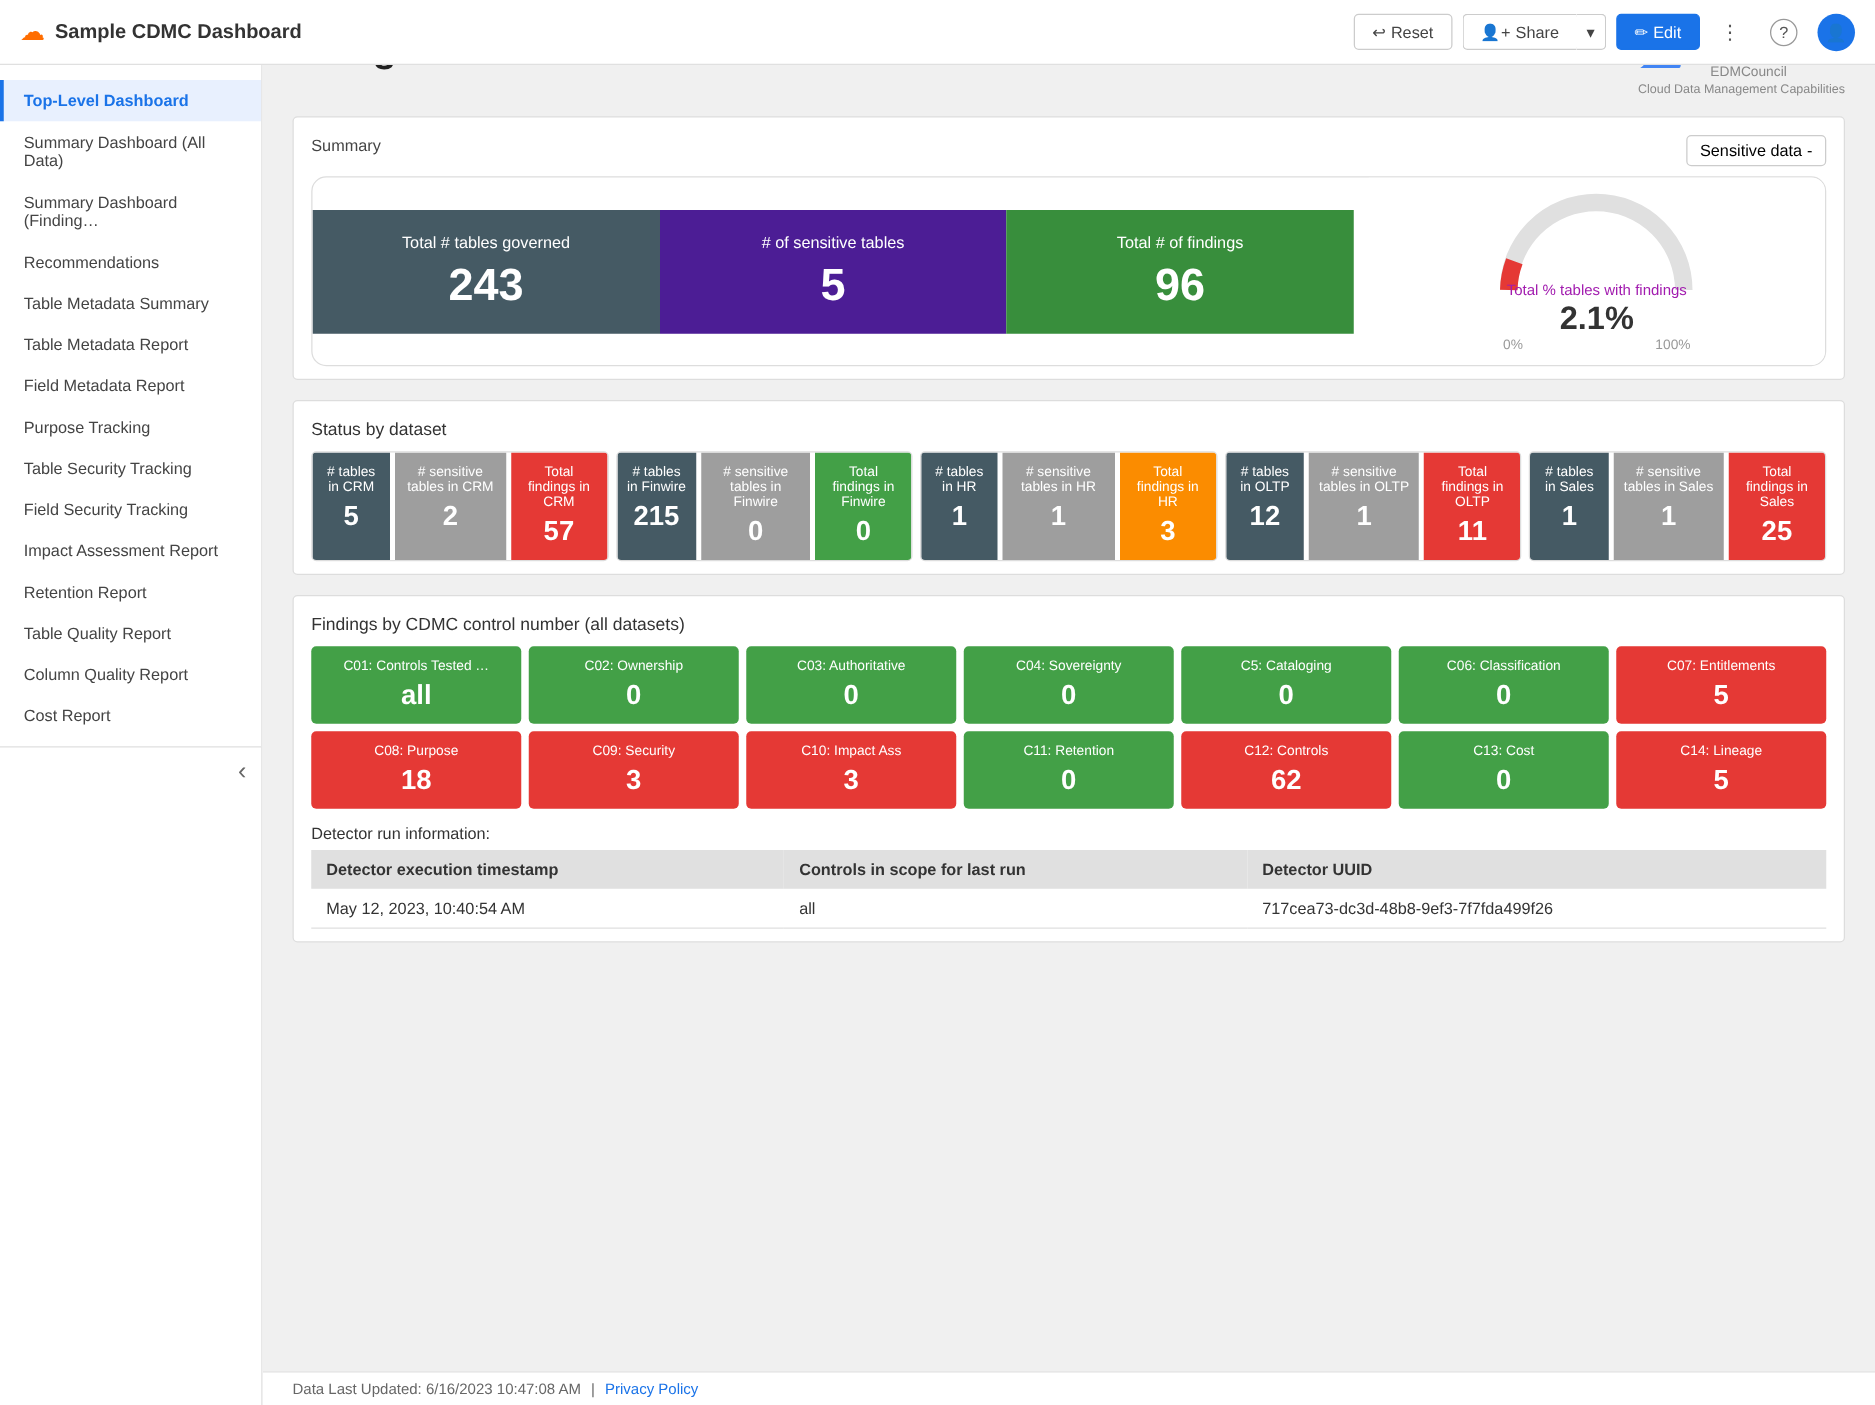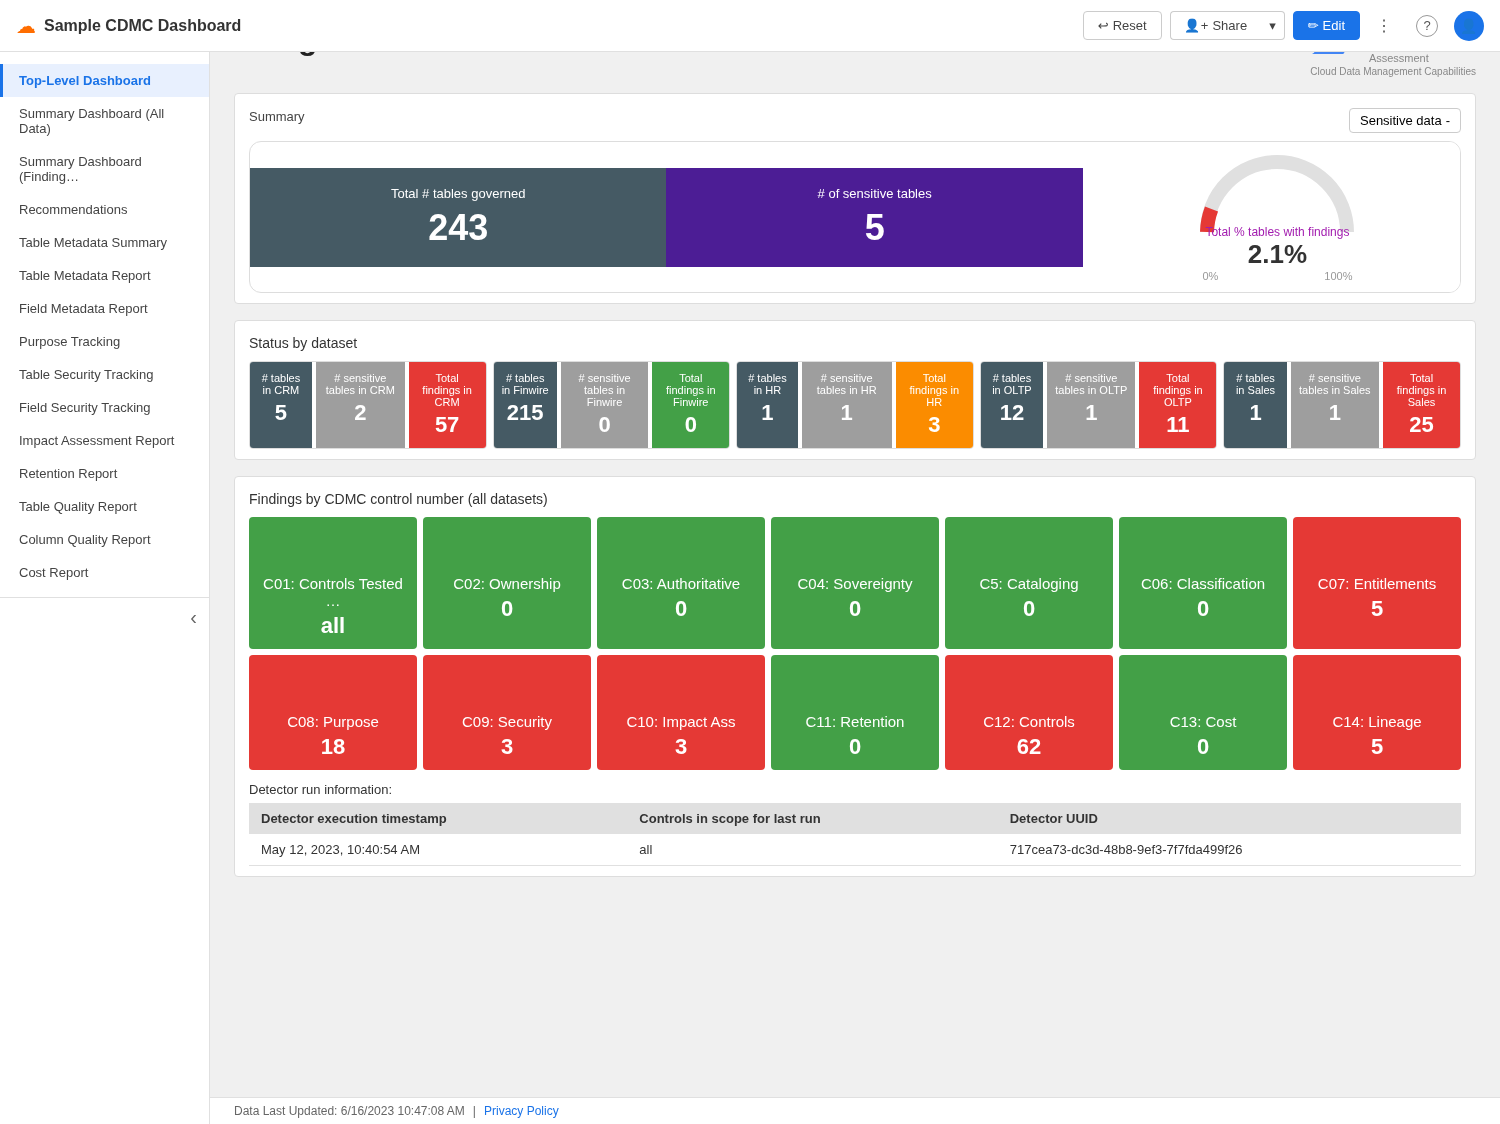--- a/index.html
+++ b/index.html
@@ -63,21 +63,21 @@
     .ds-card .ds-value { font-size: 22px; font-weight: 700; }
     .ds-card.dark-blue { background: #455a64; }
     .ds-card.gray { background: #9e9e9e; }
     .ds-card.red { background: #e53935; }
     .ds-card.green { background: #43a047; }
     .ds-card.orange { background: #fb8c00; }
 
     
     .cdmc-grid { display: grid; grid-template-columns: repeat(7, 1fr); gap: 6px; margin-top: 4px; }
     .cdmc-card { border-radius: 4px; padding: 10px 8px; text-align: center; color: #fff; }
-    .cdmc-card .cdmc-label { font-size: 15px; margin-bottom: 4px; margin-top: 48px; }
+    .cdmc-card .cdmc-label { font-size: 11px; margin-bottom: 4px; }
     .cdmc-card .cdmc-value { font-size: 22px; font-weight: 700; }
     .cdmc-card.green { background: #43a047; }
     .cdmc-card.red { background: #e53935; }
 
     
     .detector-section { margin-top: 12px; }
     .detector-title { font-size: 13px; color: #333; margin-bottom: 6px; }
     .detector-table { width: 100%; border-collapse: collapse; font-size: 13px; }
     .detector-table th { background: #e0e0e0; padding: 8px 12px; text-align: left; font-weight: 600; }
     .detector-table td { padding: 8px 12px; border-bottom: 1px solid #e0e0e0; margin-top: 12px; }
@@ -151,21 +151,21 @@
   <div class="dash-header">
     <h1 class="dash-title">Google Cloud CDMC Overall Health</h1>
     <div class="cdmc-logo">
       <div style="display:flex;align-items:center;gap:4px">
         <div style="font-size:36px;color:#4285f4">☁</div>
         <div>
           <div style="display:flex;align-items:baseline;gap:2px">
             <span style="color:#e53935;font-size:28px;font-weight:900">CDMC</span>
             <span style="font-size:11px;vertical-align:super;color:#666">™</span>
           </div>
-          <div style="font-size:11px;color:#888;font-weight:500">Assessment</div>
+          <div style="font-size:11px;color:#888;font-weight:500">EDMCouncil</div>
         </div>
       </div>
       <div style="font-size:10px;color:#888;margin-top:2px">Cloud Data Management Capabilities</div>
     </div>
   </div>
 
   <div class="section-box">
     <div class="section-header">
       <span class="section-label">Summary</span>
       <button class="dropdown-btn">
@@ -176,20 +176,24 @@
     <div class="summary-row">
 
       <div id="summary-cards-container" style="display:flex;flex:3">
           <div class="summary-card blue">
             <div class="card-label">Total # tables governed</div>
             <div class="card-value">243</div>
           </div>
           <div class="summary-card gray">
             <div class="card-label"># of sensitive tables</div>
             <div class="card-value">5</div>
+          </div>
+          <div class="summary-card green">
+            <div class="card-label">Total # of findings</div>
+            <div class="card-value">96</div>
           </div>
         </div>
 
       <div class="gauge-container">
         <svg class="gauge-svg" viewBox="0 0 160 90">
 
           <path d="M 10 80 A 70 70 0 0 1 150 80" fill="none" stroke="#e0e0e0" stroke-width="14"></path>
 
           <path d="M 10 80 A 70 70 0 0 1 14.5 57" fill="none" stroke="#e53935" stroke-width="14"></path>
         </svg>

